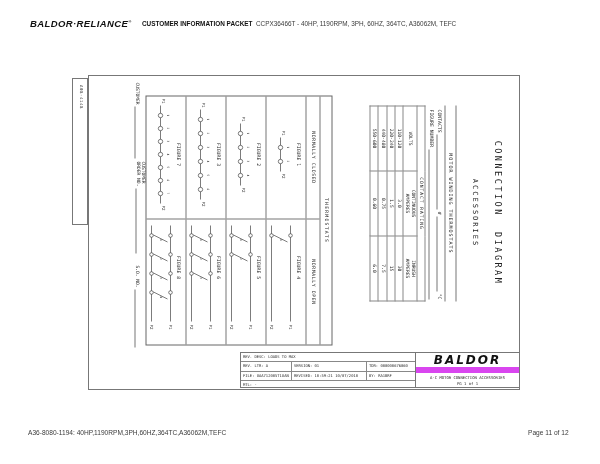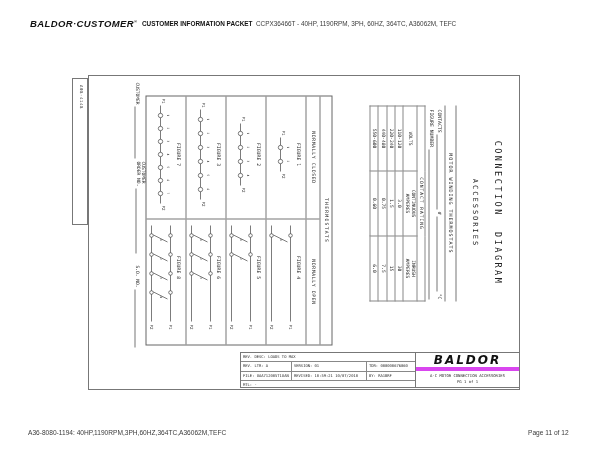--- a/index.html
+++ b/index.html
@@ -62,30 +62,30 @@
           font-size:3.8px;color:#2b2b2b;}
   .tbl{position:absolute;left:0;top:0;width:176px;height:36px;border:1px solid #777;box-sizing:border-box;}
   .tbl .r{height:8.4px;line-height:8.4px;border-bottom:1px solid #888;padding-left:2px;overflow:hidden;white-space:nowrap;}
   .tbl .r:last-child{border-bottom:none;}
   .tbl .cols{display:flex;padding-left:0;}
   .tbl .cols span{display:block;border-right:1px solid #888;padding-left:2px;overflow:hidden;white-space:nowrap;}
   .tbl .c1{width:48px;} .tbl .c2{width:72px;} .tbl .c3{flex:1;border-right:none !important;}
   .tbr{position:absolute;left:176px;top:0;width:104px;height:36px;border:1px solid #777;
        border-left:none;box-sizing:border-box;text-align:center;}
   .tbr-logo{font-family:"DejaVu Sans",sans-serif;font-weight:700;font-style:italic;font-size:12px;
-            letter-spacing:2px;line-height:14px;border-bottom:4px solid #d946ef;color:#111;}
+            letter-spacing:2px;line-height:14px;border-bottom:6px solid #d946ef;color:#111;}
   .tbr-prod{font-size:3.9px;line-height:6px;padding-top:2px;}
   .tbr-pg{font-size:3.9px;line-height:6px;}
 </style>
 </head>
 <body>
 
 <div id="page">
 
-  <div class="abs hdr-logo"><span>BALDOR·CUSTOMER</span><sup>®</sup></div>
+  <div class="abs hdr-logo"><span>BALDOR·RELIANCE</span><sup>®</sup></div>
   <div class="abs hdr-packet">CUSTOMER INFORMATION PACKET</div>
   <div class="abs hdr-spec">CCPX36466T - 40HP, 1190RPM, 3PH, 60HZ, 364TC, A36062M, TEFC</div>
 
   <div class="abs dw-border"></div>
   <div class="abs edge-strip">
     <span class="edge-txt">A08-4148</span>
   </div>
 
   <div class="abs dw-rot">
 

